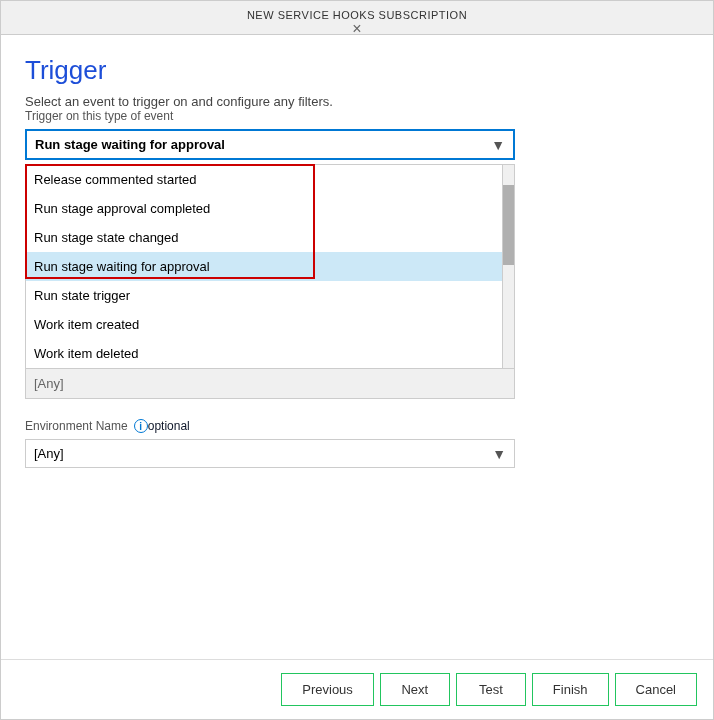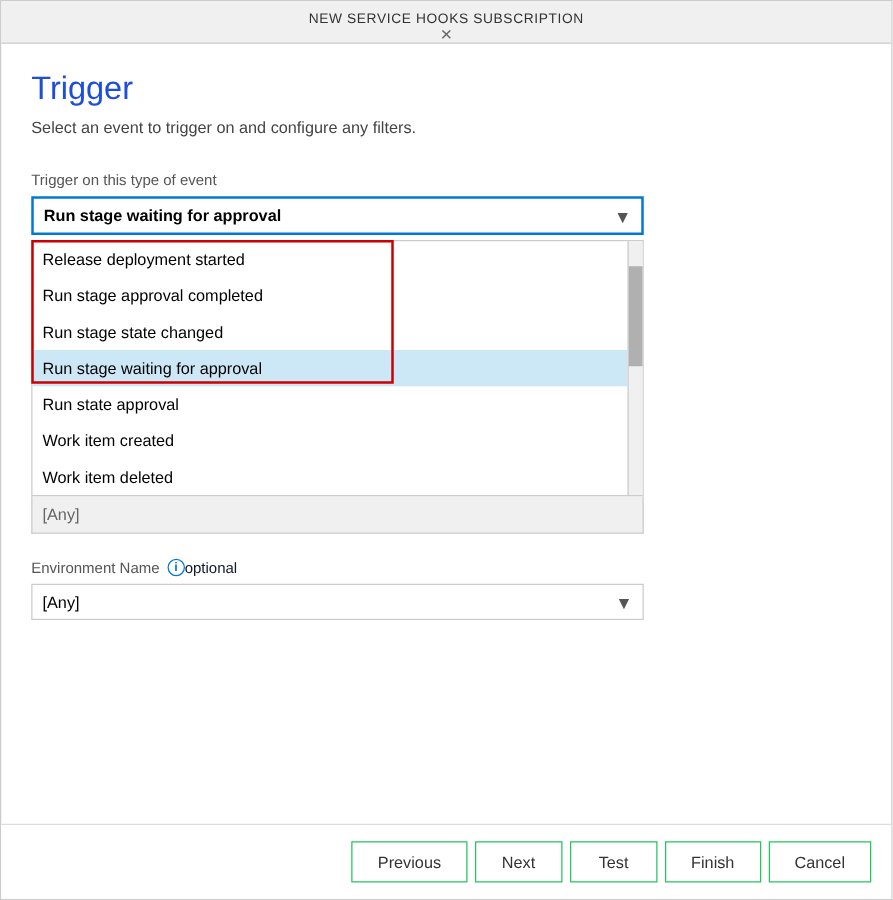--- a/index.html
+++ b/index.html
@@ -56,21 +56,20 @@
     }
     .page-title {
       font-size: 26px;
       font-weight: 300;
       color: #1d4ed8;
       margin-bottom: 8px;
     }
     .page-subtitle {
       font-size: 13px;
       color: #444;
-      margin-bottom: 28px;
     }
     .field-label {
       font-size: 12px;
       color: #555;
       margin-bottom: 6px;
     }
     .dropdown-container {
       position: relative;
       width: 490px;
       margin-bottom: 4px;
@@ -250,25 +249,25 @@
 
       <div class="dropdown-selected">
         <span class="dropdown-selected-text">Run stage waiting for approval</span>
         <span class="dropdown-arrow">▼</span>
       </div>
     </div>
 
     <div style="position:relative; width:490px;">
       <div class="dropdown-list-wrapper">
         <div class="dropdown-list">
-          <div class="dropdown-item">Release deployment started</div>
+          <div class="dropdown-item">Release commented started</div>
           <div class="dropdown-item">Run stage approval completed</div>
           <div class="dropdown-item">Run stage state changed</div>
           <div class="dropdown-item highlighted">Run stage waiting for approval</div>
-          <div class="dropdown-item">Run state approval</div>
+          <div class="dropdown-item">Run state trigger</div>
           <div class="dropdown-item">Work item created</div>
           <div class="dropdown-item">Work item deleted</div>
         </div>
         <div class="dropdown-scrollbar">
           <div class="dropdown-scrollbar-thumb"></div>
         </div>
       </div>
 
       <div class="red-outline" style="top: 0px; left: 0px; width: 290px; height: 115px;"></div>
     </div>

